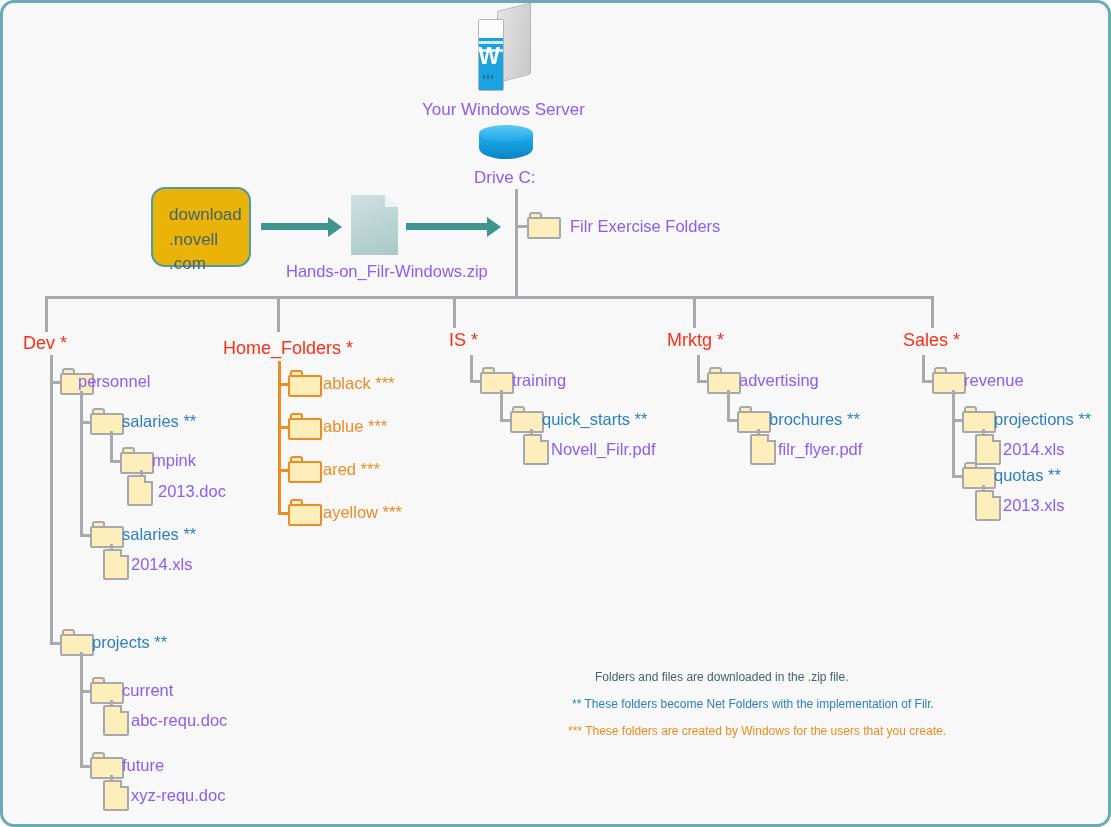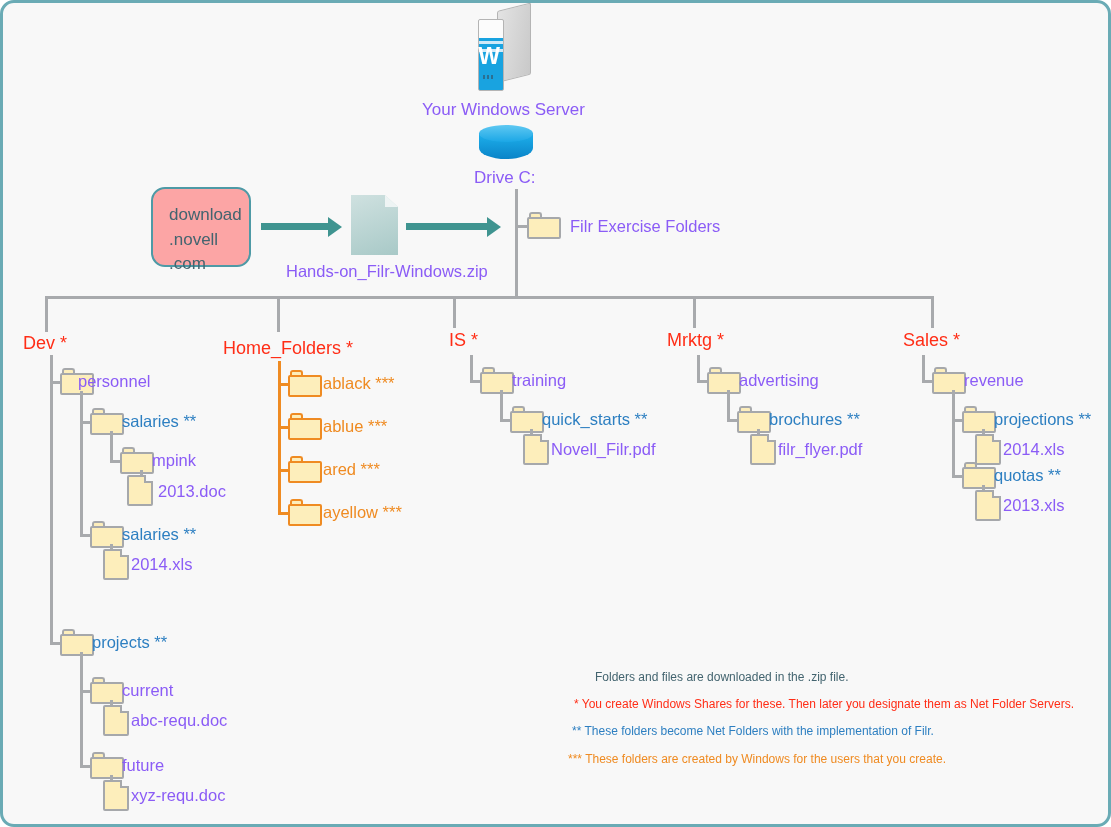--- a/index.html
+++ b/index.html
@@ -92,21 +92,21 @@
   }
   .drive .top{
     position:absolute;left:0;top:0;width:54px;height:17px;
     background:linear-gradient(180deg,#5fc8f2,#1ba7e6);
     border-radius:50%;
   }
 
   
   .urlbox{
     position:absolute;
-    background:#fca5a5;border:2.5px solid #4e9aa6;border-radius:14px;
+    background:#eab308;border:2.5px solid #4e9aa6;border-radius:14px;
     box-sizing:border-box;
     color:#43646f;font-size:17px;line-height:1.45;
     padding:14px 0 0 16px;
   }
 
   
   .zipdoc{position:absolute;width:47px;height:60px;}
   .zipdoc .sheet{
     position:absolute;left:0;top:0;width:47px;height:60px;
     background:linear-gradient(160deg,#cfe1e0,#a8c9c7);
@@ -391,18 +391,17 @@
   <div class="vline" style="left:979px;top:482px;height:28px;"></div>
   <div class="hline" style="left:979px;top:509px;width:9px;"></div>
   <div class="file abs" style="left:972px;top:487px;">
       <div class="sheet"></div>
       <div class="fold"></div>
     </div>
   <div class="lbl" style="left:1000px;top:494px;">2013.xls</div>
 
   <div class="legend">
     <div class="l0">Folders and files are downloaded in the .zip file.</div>
-    <div class="l1">* You create Windows Shares for these. Then later you designate them as Net Folder Servers.</div>
     <div class="l2">** These folders become Net Folders with the implementation of Filr.</div>
     <div class="l3">*** These folders are created by Windows for the users that you create.</div>
   </div>
 
 </div>
 
 </body></html>

